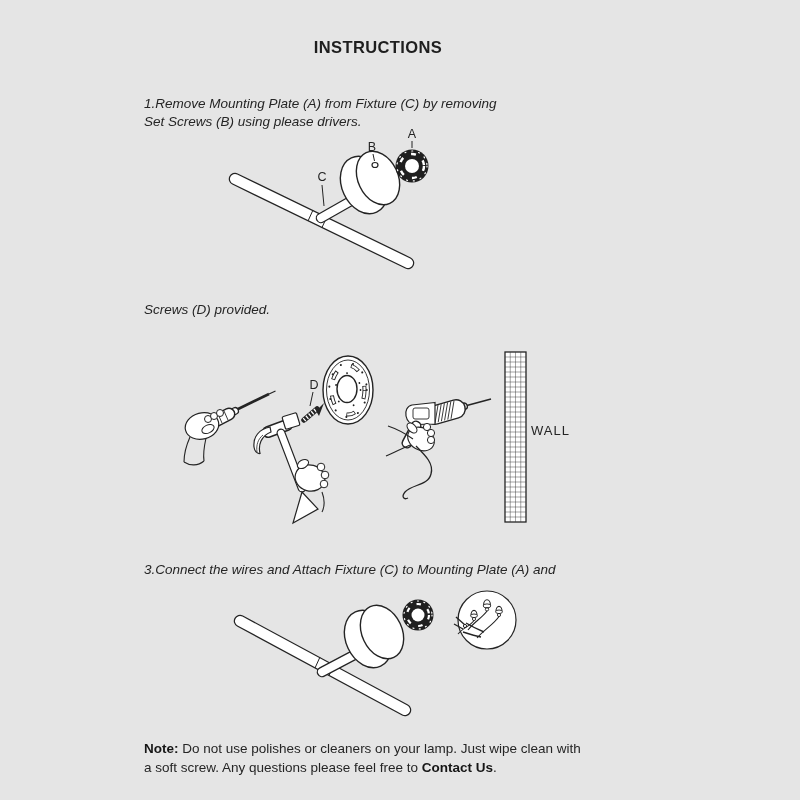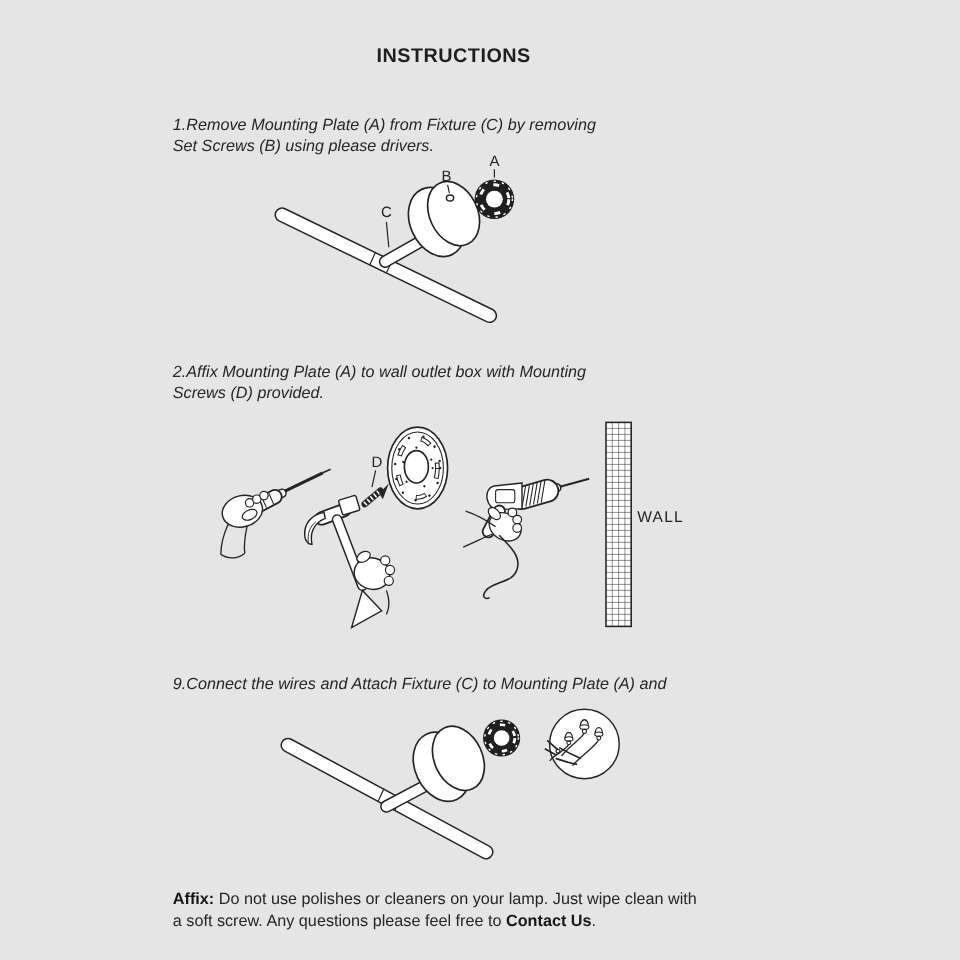--- a/index.html
+++ b/index.html
@@ -57,21 +57,20 @@
       <text x="187" y="16" text-anchor="middle">A</text>
       <line x1="187" y1="19" x2="187" y2="26" stroke="#242424" stroke-width="1"></line>
       <text x="147" y="29" text-anchor="middle">B</text>
       <line x1="148" y1="32" x2="149.5" y2="39" stroke="#242424" stroke-width="1"></line>
       <text x="97" y="59" text-anchor="middle">C</text>
       <line x1="97" y1="63" x2="99" y2="84" stroke="#242424" stroke-width="1"></line>
     </g>
   </svg>
 
   <div class="step-text" style="top:301px;">
-    <div>2.Affix Mounting Plate (A) to wall outlet box with Mounting</div>
     <div>Screws (D) provided.</div>
   </div>
 
   <svg class="diagram" style="left:150px;top:340px;" width="430" height="205" viewBox="0 0 430 205">
 
     <g fill="none" stroke="#242424">
       <line x1="84" y1="71" x2="119" y2="54" stroke-width="2.6"></line>
       <line x1="119" y1="54" x2="125.5" y2="51" stroke-width="1.3"></line>
       <line x1="79" y1="74" x2="85" y2="71" stroke="#242424" stroke-width="8" stroke-linecap="round"></line>
       <line x1="79" y1="74" x2="85" y2="71" stroke="#ffffff" stroke-width="5.5" stroke-linecap="round"></line>
@@ -143,21 +142,21 @@
     </g>
 
     <g>
       <rect x="355" y="12" width="21" height="170" fill="#ffffff" stroke="#242424" stroke-width="1.3"></rect>
       <path id="wall-grid" d="M355 17h21M355 22h21M355 27h21M355 32h21M355 37h21M355 42h21M355 47h21M355 52h21M355 57h21M355 62h21M355 67h21M355 72h21M355 77h21M355 82h21M355 87h21M355 92h21M355 97h21M355 102h21M355 107h21M355 112h21M355 117h21M355 122h21M355 127h21M355 132h21M355 137h21M355 142h21M355 147h21M355 152h21M355 157h21M355 162h21M355 167h21M355 172h21M355 177h21M360.25 12v170M365.5 12v170M370.75 12v170" stroke="#3a3a3a" stroke-width="0.55" fill="none" opacity="0.85"></path>
       <text x="381" y="95" class="wall-label">WALL</text>
     </g>
   </svg>
 
   <div class="step-text" style="top:561px;">
-    <div>9.Connect the wires and Attach Fixture (C) to Mounting Plate (A) and</div>
+    <div>3.Connect the wires and Attach Fixture (C) to Mounting Plate (A) and</div>
   </div>
 
   <svg class="diagram" style="left:225px;top:588px;" width="310" height="135" viewBox="0 0 310 135">
     <g>
       <line x1="15" y1="33" x2="180" y2="122" stroke="#242424" stroke-width="12.5" stroke-linecap="round"></line>
       <line x1="15" y1="33" x2="180" y2="122" stroke="#ffffff" stroke-width="10" stroke-linecap="round"></line>
       <path d="M95,69 l-5,11 M109,76.5 l-5,11" stroke="#242424" stroke-width="1" fill="none"></path>
     </g>
     <g>
       <line x1="97" y1="84" x2="150" y2="56" stroke="#242424" stroke-width="10.5" stroke-linecap="round"></line>
@@ -192,17 +191,17 @@
         <path d="M262,23 C257,30 249,34 243,42" stroke-width="1.1"></path>
         <path d="M271,23 a3,4.6 0 0 1 6,0 z" fill="#ffffff" stroke-width="1.1"></path>
         <ellipse cx="274" cy="23.8" rx="3.4" ry="1.8" fill="#ffffff" stroke-width="0.9"></ellipse>
         <circle cx="274" cy="27" r="1.6" stroke-width="0.9"></circle>
         <path d="M274,28.5 C269,36 260,41 252,50" stroke-width="1.1"></path>
       </g>
     </g>
   </svg>
 
   <div class="note">
-    <div><b>Affix:</b> <span>Do not use polishes or cleaners on your lamp. Just wipe clean with</span></div>
+    <div><b>Note:</b> <span>Do not use polishes or cleaners on your lamp. Just wipe clean with</span></div>
     <div><span>a soft screw. Any questions please feel free to</span> <b>Contact Us</b><span>.</span></div>
   </div>
 
 </div>
 
 </body></html>

